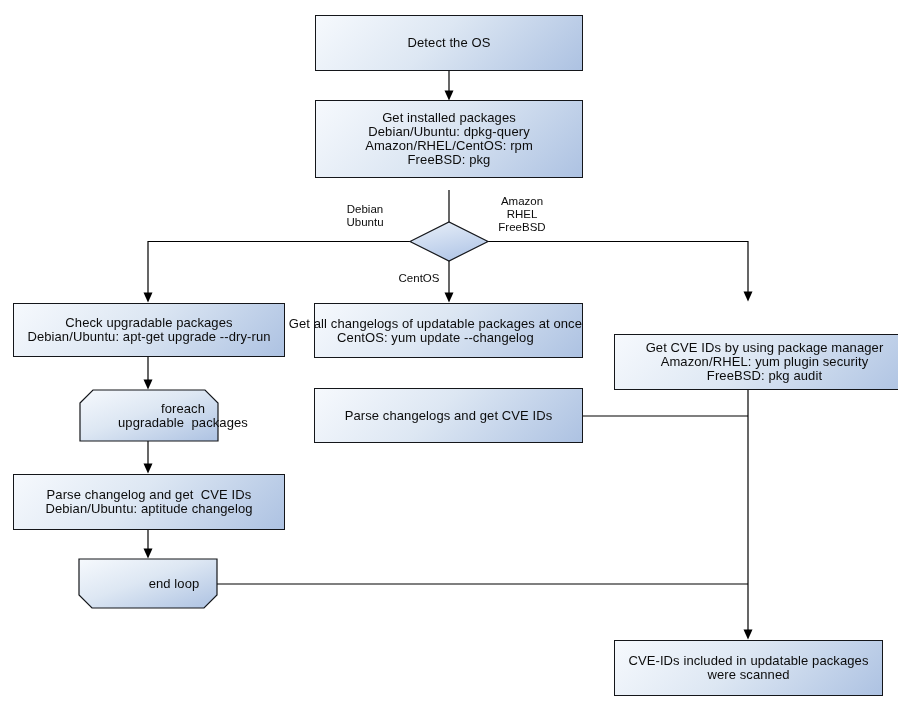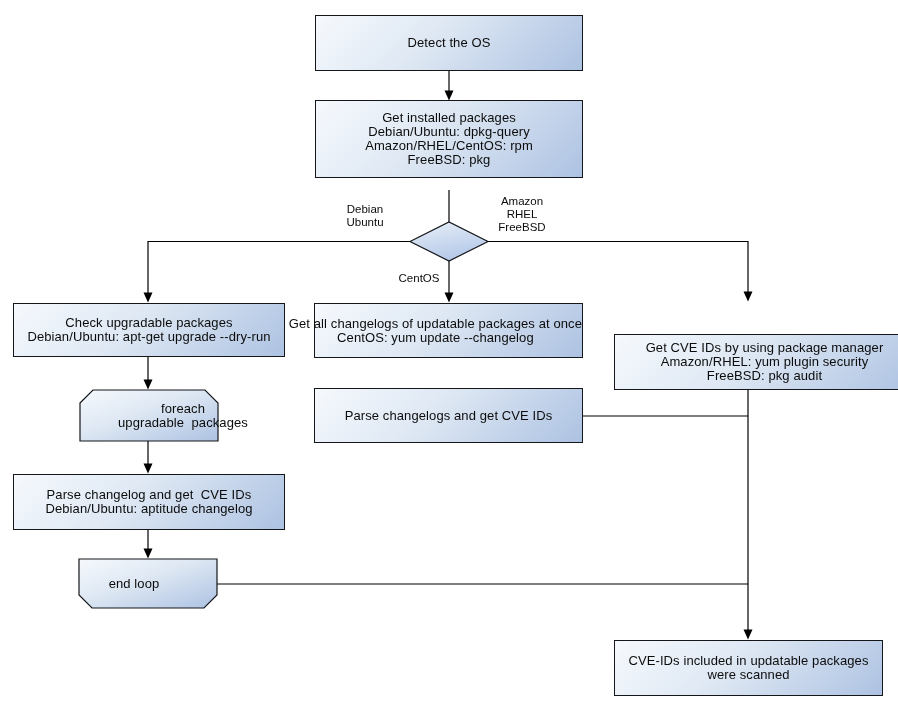--- a/index.html
+++ b/index.html
@@ -146,21 +146,21 @@
   <div class="node" style="left:614px; top:640px; width:269px; height:56px;">
     <div class="node-label">CVE-IDs included in updatable packages
 were scanned</div>
   </div>
 
   <div class="shape-text" style="left:80px; top:390px; width:138px; height:51px;margin-left:34px;">
     <div class="shape-label">foreach
 upgradable  packages</div>
   </div>
 
-  <div class="shape-text" style="left:79px; top:559px; width:110px; height:49px;">
+  <div class="shape-text" style="left:79px; top:559px; width:110px; height:49px;padding-left:40px;">
     <div class="shape-label">end loop</div>
   </div>
 
   <div class="edge-label" style="left:335px; top:203px; width:60px;">Debian
 Ubuntu</div>
 
   <div class="edge-label" style="left:487px; top:195px; width:70px;">Amazon
 RHEL
 FreeBSD</div>
 

